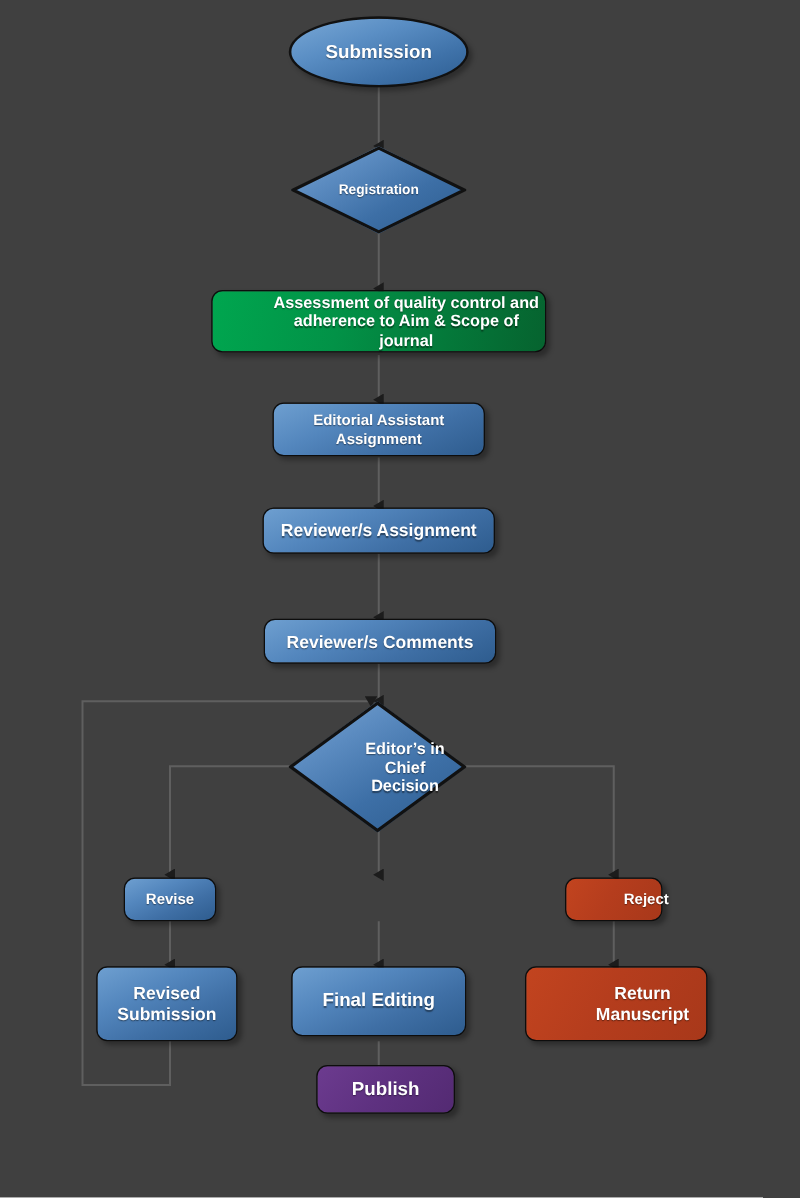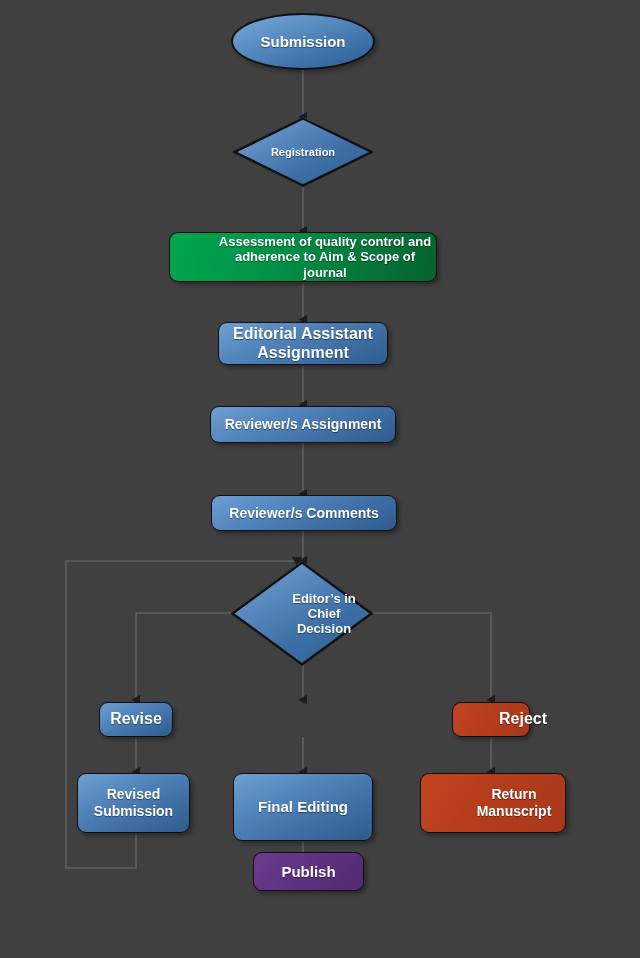--- a/index.html
+++ b/index.html
@@ -95,21 +95,21 @@
     left: 0; top: 0;
     width: 100%;
     height: 100%;
   }
   .diamond .lbl {
     position: relative;
     z-index: 3;
   }
 
   .fs11 { font-size: 11px; }
-  .fs12 { font-size: 16px; }
+  .fs12 { font-size: 12px; }
   .fs13 { font-size: 13px; padding-left: 44px; }
   .fs14 { font-size: 14px; }
   .fs15 { font-size: 15px; }
 </style>
 </head>
 <body>
 
 <div id="canvas">
 
   <svg id="edges" viewBox="0 0 640 958" width="640" height="958" xmlns="http://www.w3.org/2000/svg">
@@ -196,21 +196,21 @@
 
   <div class="node box red fs12" style="left:452px; top:702px; width:78px; height:35px;">
     <span class="lbl">Reject</span>
   </div>
 
   <div class="node box blue fs14" style="left:77px; top:773px; width:113px; height:60px;">
     <span class="lbl">Revised
 Submission</span>
   </div>
 
-  <div class="node box blue fs15" style="left:233px; top:773px; width:140px; height:68px;">
+  <div class="node box blue fs15" style="left:233px; top:773px; width:140px; height:56px;">
     <span class="lbl">Final Editing</span>
   </div>
 
   <div class="node box red fs14" style="left:420px; top:773px; width:146px; height:60px;">
     <span class="lbl">Return
 Manuscript</span>
   </div>
 
   <div class="node box purple fs15" style="left:253px; top:852px; width:111px; height:39px;">
     <span class="lbl">Publish</span>

